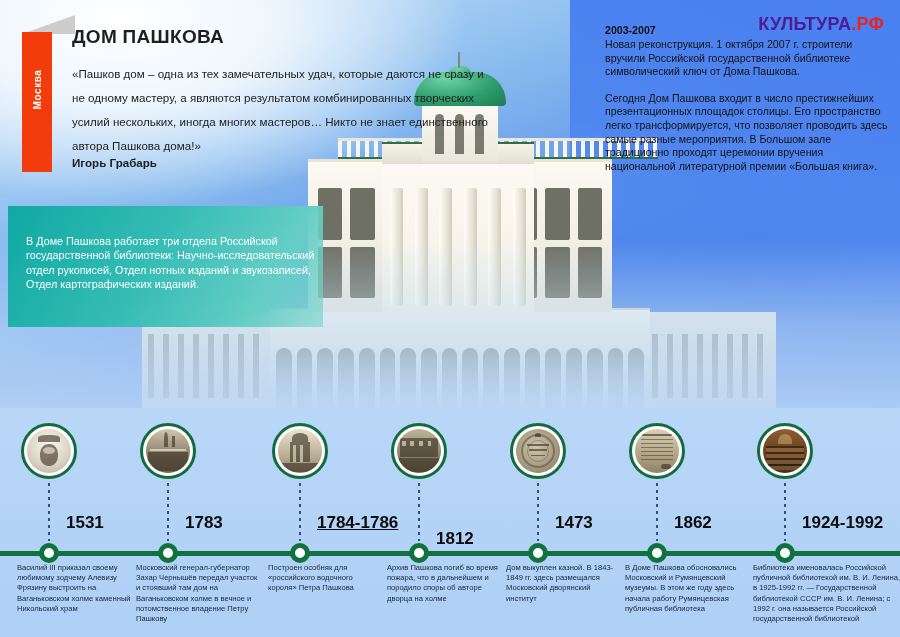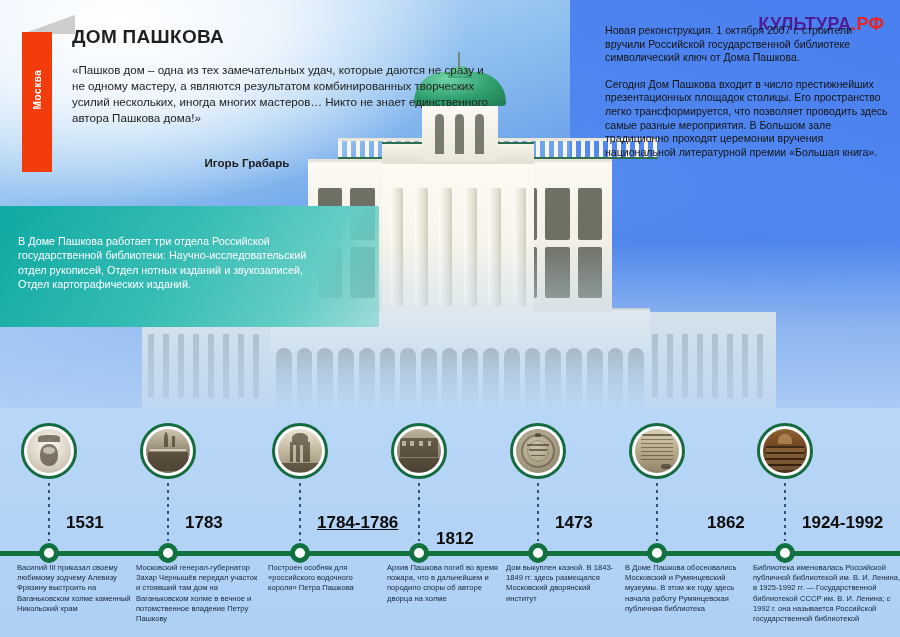--- a/index.html
+++ b/index.html
@@ -89,34 +89,34 @@
   .ribbon .fold2{position:absolute;left:0;top:-17px;width:53px;height:19px;background:#cdcdcd;
     clip-path:polygon(0 100%, 100% 0, 100% 100%);}
   .ribbon .body{position:absolute;left:0;top:0;width:30px;height:140px;background:#f33c0c;}
   .ribbon .lbl{
     position:absolute;left:-42px;top:52px;width:114px;text-align:center;
     transform:rotate(-90deg);color:#fff;font-size:10px;letter-spacing:.6px;font-weight:600;
   }
 
   
   .title{position:absolute;left:72px;top:26px;font-size:19px;font-weight:bold;color:#1f1f1f;letter-spacing:.3px;}
-  .quote{position:absolute;left:72px;top:62px;width:420px;font-size:11.6px;line-height:16px;color:#222;}
-  .attrib{position:absolute;left:72px;top:156px;width:350px;text-align:center;font-size:11.6px;font-weight:bold;color:#1d1d1d;}
+  .quote{position:absolute;left:72px;top:62px;width:420px;font-size:11.6px;line-height:24px;color:#222;}
+  .attrib{position:absolute;left:72px;top:156px;width:350px;text-align:left;font-size:11.6px;font-weight:bold;color:#1d1d1d;}
 
   
   .rcol{position:absolute;left:605px;top:24px;width:290px;color:#111;}
   .rcol .blk{margin-bottom:13px;}
   .rcol .yr{font-size:10.6px;font-weight:bold;margin-bottom:2px;color:#111;}
   .rcol p{margin:0;font-size:10.6px;line-height:13.6px;color:#131313;}
   .logo{position:absolute;right:16px;top:14px;font-size:18px;font-weight:bold;letter-spacing:.2px;}
   .logo .a{color:#4c1d95;} .logo .b{color:#e8241e;}
 
   
   .teal{
-    position:absolute;left:0;top:206px;width:379px;height:121px;
+    position:absolute;left:8px;top:206px;width:315px;height:121px;
     background:linear-gradient(120deg,#0fa9a3 0%,#35bcb4 45%,#63cdc4 78%,rgba(120,213,205,.62) 100%);
   }
   .teal p{margin:0;position:absolute;left:18px;top:28px;width:290px;
     font-size:10.8px;line-height:14.4px;color:#ffffff;}
 
   
   .tl{position:absolute;left:0;top:408px;width:900px;height:229px;
     background:linear-gradient(180deg,#b9d7f7 0%, #b3d3f6 55%, #aed0f5 100%);}
   .tl-line{position:absolute;left:0;top:551px;width:900px;height:5px;background:#11723f;}
   .node{position:absolute;width:20px;height:20px;border-radius:50%;background:#fff;border:5px solid #11723f;
@@ -241,20 +241,21 @@
   <div class="title">ДОМ ПАШКОВА</div>
   <div class="quote">«Пашков дом – одна из тех замечательных удач, которые даются не сразу и не одному мастеру, а являются результатом комбинированных творческих усилий нескольких, иногда многих мастеров… Никто не знает единственного автора Пашкова дома!»</div>
   <div class="attrib">Игорь Грабарь</div>
 
   <div class="logo">
     <span class="a">КУЛЬТУРА</span><span class="b">.РФ</span>
   </div>
 
   <div class="rcol">
     <div class="blk">
+      <div class="yr">2003-2007</div>
       <p>Новая реконструкция. 1 октября 2007 г. строители вручили Российской государственной библиотеке символический ключ от Дома Пашкова.</p>
     </div>
     <div class="blk">
       <p>Сегодня Дом Пашкова входит в число престижнейших презентационных площадок столицы. Его пространство легко трансформируется, что позволяет проводить здесь самые разные мероприятия. В Большом зале традиционно проходят церемонии вручения национальной литературной премии «Большая книга».</p>
     </div>
   </div>
 
   <div class="teal">
     <p>В Доме Пашкова работает три отдела Российской государственной библиотеки: Научно-исследовательский отдел рукописей, Отдел нотных изданий и звукозаписей, Отдел картографических изданий.</p>
   </div>
@@ -340,21 +341,21 @@
           <div class="ph">
             <div class="art plaque">
               <div class="f" style="left:16%;top:12%;width:68%;height:4%"></div>
               <div class="lines"></div>
               <div class="f" style="left:60%;top:80%;width:22%;height:12%;border-radius:3px"></div>
             </div>
           </div>
         </div>
         <div class="dots" style="left: 657px; top: 75px;"></div>
         <div class="node" style="left: 657px; top: 135px;"></div>
-        <div class="yr-lbl" style="left: 707px; top: 105px;">1862</div>
+        <div class="yr-lbl" style="left: 674px; top: 105px;">1862</div>
         <div class="desc" style="left: 625px; width: 118px; top: 155px;">В Доме Пашкова обосновались Московский и Румянцевский музеумы. В этом же году здесь начала работу Румянцевская публичная библиотека</div>
         <div class="medal" style="left: 785px; top: 15px;">
           <div class="ph">
             <div class="art hall">
               <div class="f" style="left:34%;top:12%;width:32%;height:22%;border-radius:18px 18px 0 0;background:rgba(255,214,150,.35)"></div>
               <div class="hallrows"></div>
             </div>
           </div>
         </div>
         <div class="dots" style="left: 785px; top: 75px;"></div>

